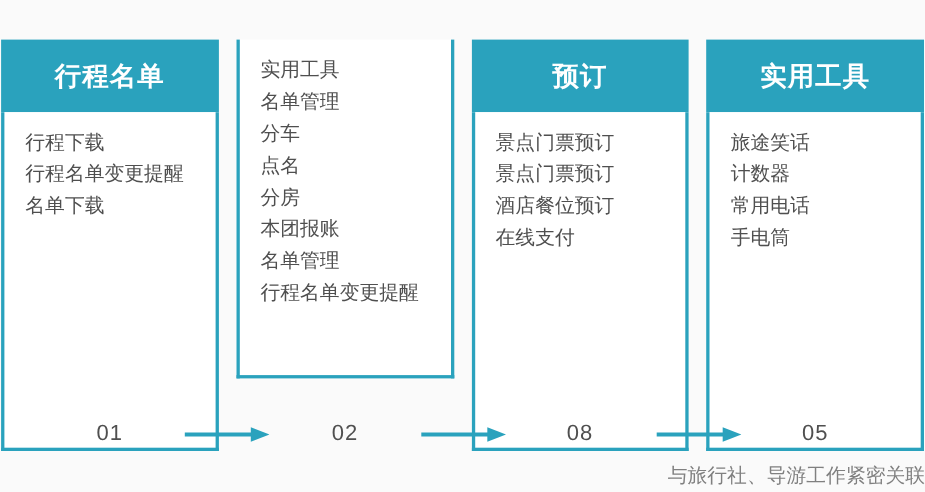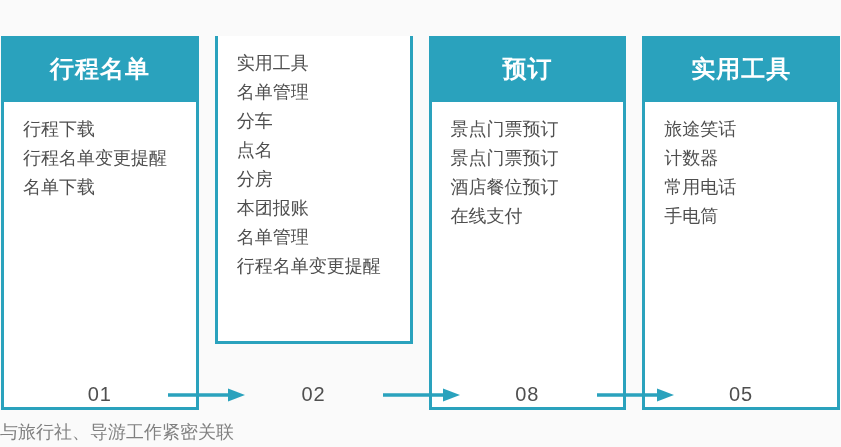--- a/index.html
+++ b/index.html
@@ -48,21 +48,21 @@
   .arrow {
     position: absolute; top: 7px; color: var(--accent, #2aa2bd);
     transform: translateX(-50%);
   }
   .arrow-1 { left: 24.4%; }
   .arrow-2 { left: 50%; }
   .arrow-3 { left: 75.6%; }
 
   .caption {
     position: absolute; top: 420px; left: 0; width: 841px;
-    text-align: left; font-size: 18px;
+    text-align: right; font-size: 18px;
     color: var(--captionText, #808080);
   }
 </style>
 </head>
 <body>
 
 <div class="board">
 
   <div class="columns">
 

